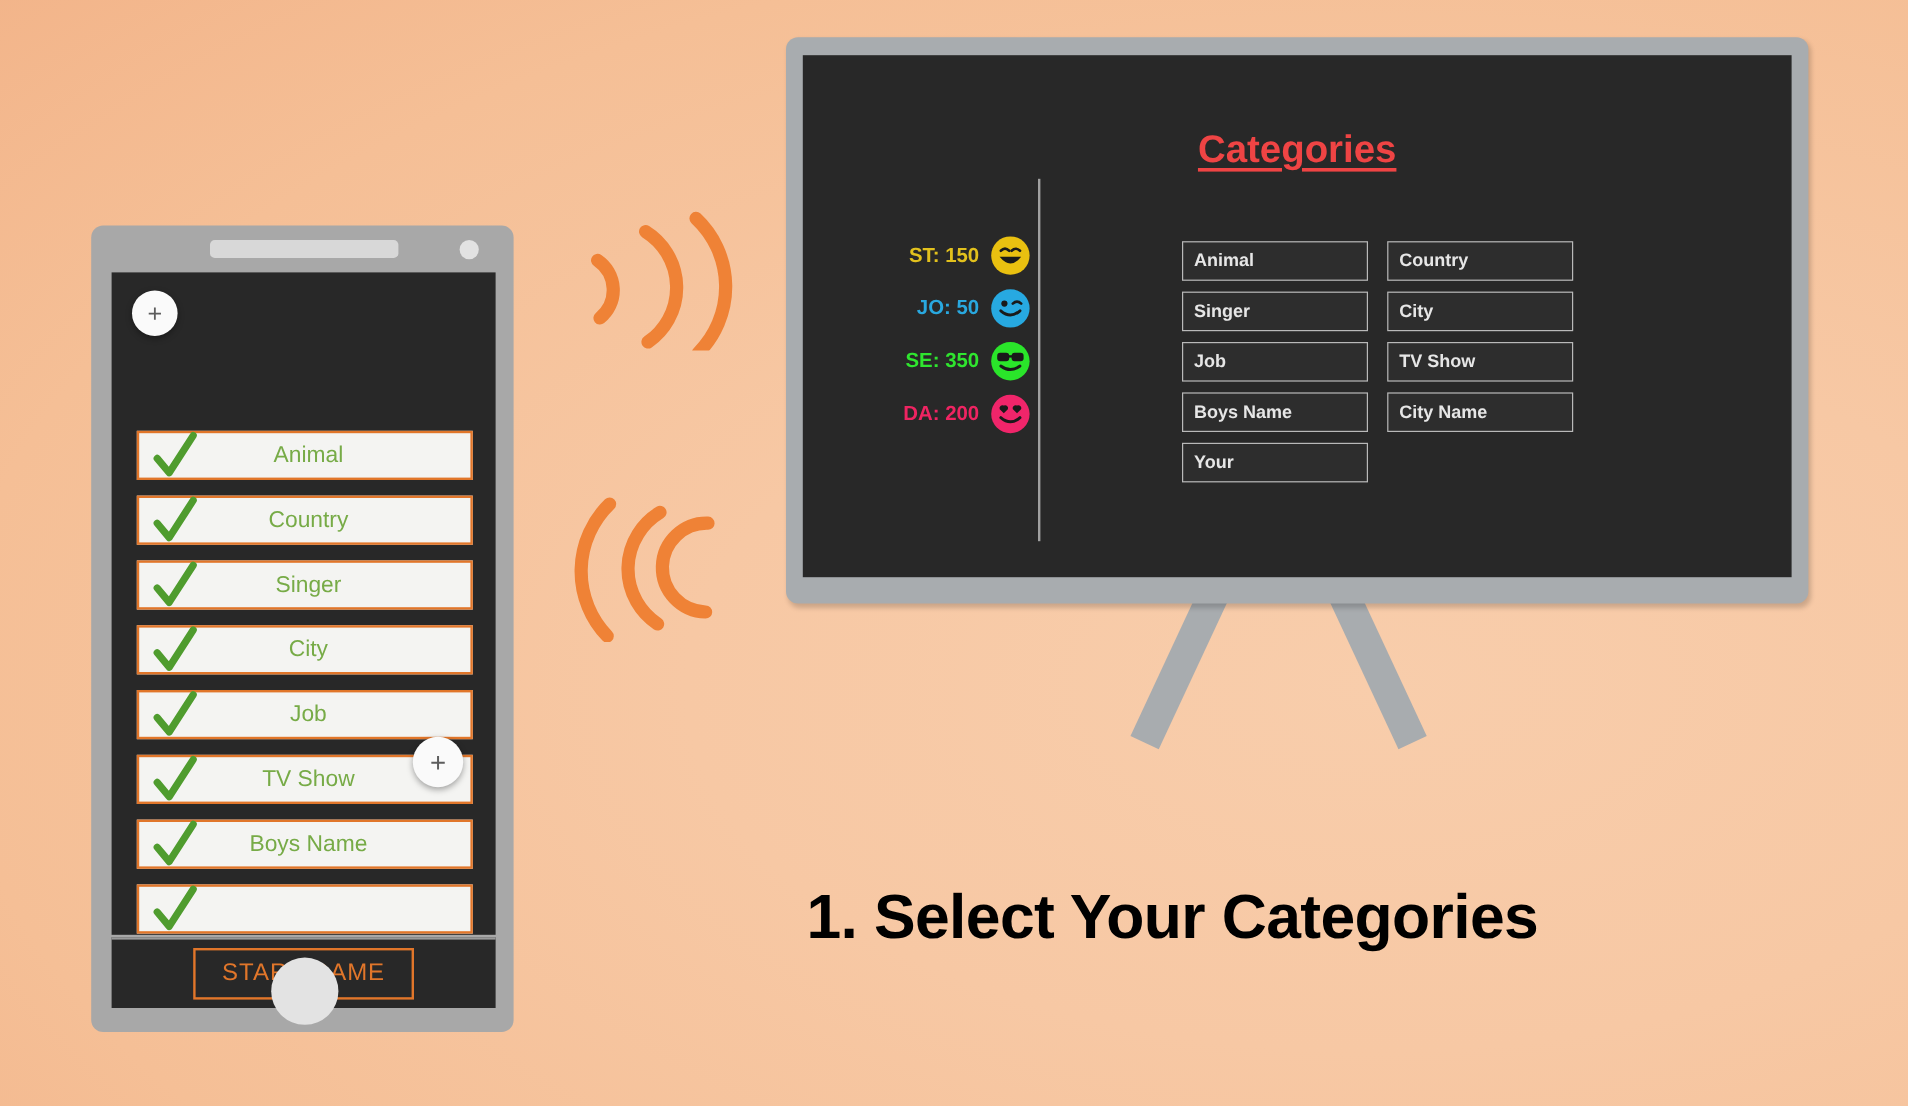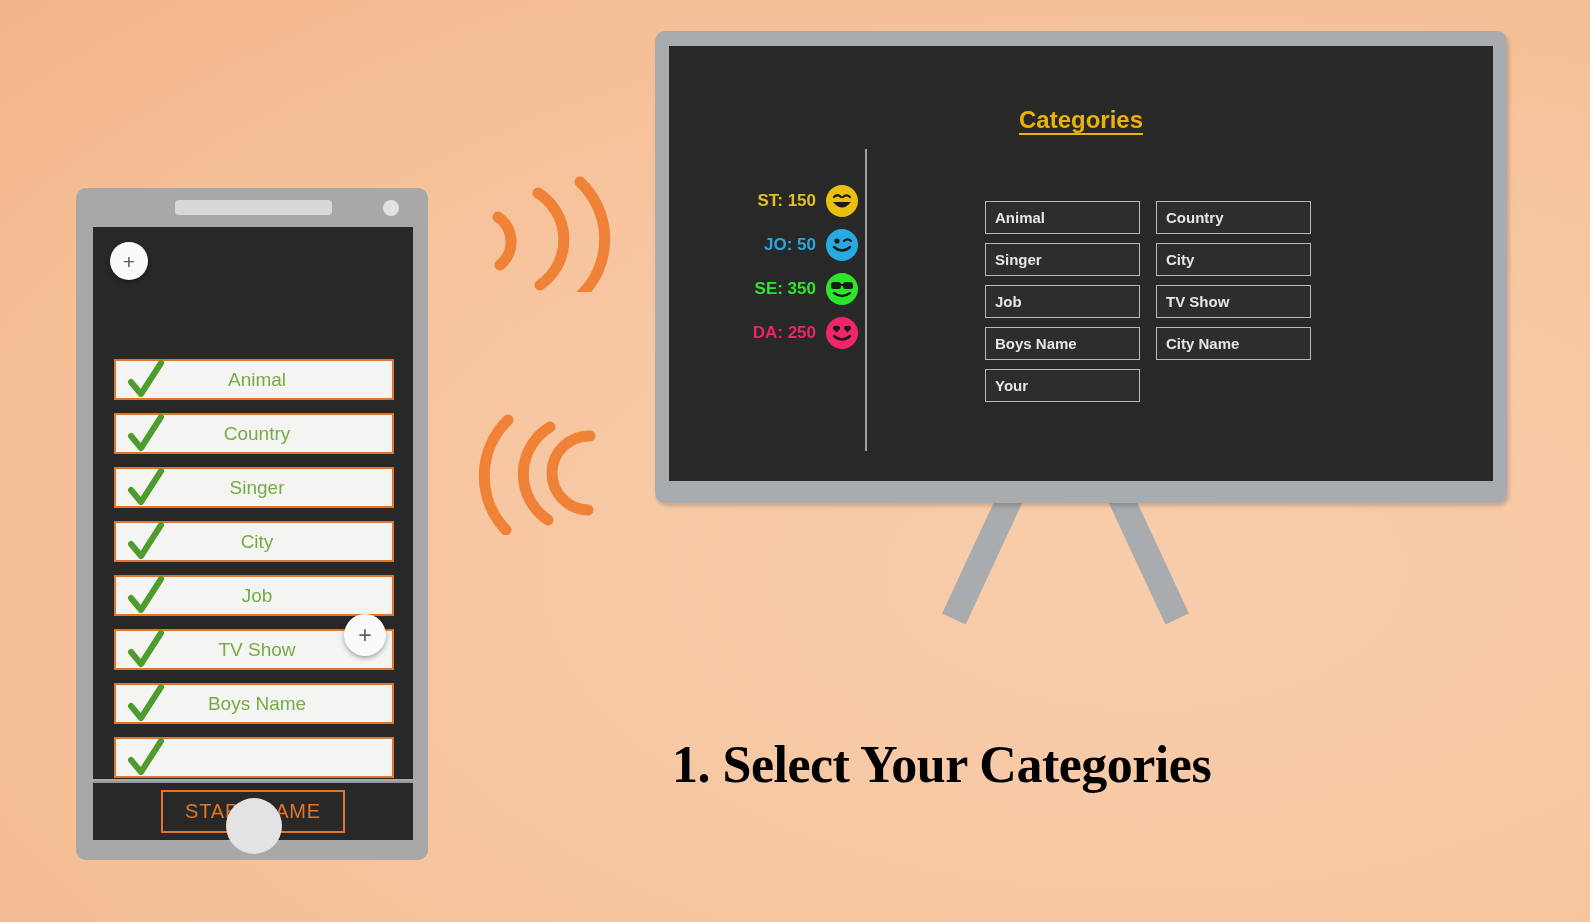--- a/index.html
+++ b/index.html
@@ -190,38 +190,38 @@
     top: 492px;
     transform: rotate(-25deg);
     transform-origin: top center;
   }
   #tv-title {
     position: absolute;
     left: 0;
     top: 60px;
     width: 824px;
     text-align: center;
-    color: #eab308;
-    font-size: 24px;
+    color: #ef4444;
+    font-size: 32px;
     font-weight: bold;
     text-decoration: underline;
     text-underline-offset: 5px;
   }
   #tv-divider {
     position: absolute;
     left: 196px;
     top: 103px;
     width: 2px;
     height: 302px;
     background: #a0a0a0;
   }
   #scoreboard {
     position: absolute;
     left: 20px;
-    top: 133px;
+    top: 145px;
     width: 170px;
     text-align: right;
   }
   .score-row {
     display: flex;
     align-items: center;
     justify-content: flex-end;
     height: 44px;
     gap: 9px;
   }
@@ -251,21 +251,21 @@
 
   
   #caption {
     position: absolute;
     left: 672px;
     top: 735px;
     color: #000000;
     font-size: 52px;
     font-weight: bold;
     letter-spacing: -0.5px;
-    font-family: Liberation Serif, serif;
+    font-family: Liberation Sans, sans-serif;
   }
 </style>
 </head>
 <body>
 
 <div id="stage">
 
   <div id="phone">
     <div id="phone-speaker"></div>
     <div id="phone-camera"></div>
@@ -400,21 +400,21 @@
               <svg class="score-face" viewBox="0 0 34 34">
                 <circle cx="17" cy="17" r="16" fill="#2ae52a"></circle>
                 <rect x="6" y="10" width="10" height="7" rx="2.5" fill="#1a1a1a"></rect>
                 <rect x="18" y="10" width="10" height="7" rx="2.5" fill="#1a1a1a"></rect>
                 <rect x="15.5" y="12" width="3" height="2" fill="#1a1a1a"></rect>
                 <path d="M 9 21 Q 17 27 25 21" fill="none" stroke="#1a1a1a" stroke-width="2.4" stroke-linecap="round"></path>
               </svg>
             </span>
           </div>
           <div class="score-row">
-            <span class="score-text" style="color: rgb(239, 36, 98);">DA: 250</span>
+            <span class="score-text" style="color: rgb(239, 36, 98);">DA: 200</span>
             <span>
               <svg class="score-face" viewBox="0 0 34 34">
                 <circle cx="17" cy="17" r="16" fill="#f0256a"></circle>
                 <path d="M 11.5 10 a 2.4 2.4 0 0 1 3.4 3 l -3.4 3.4 l -3.4 -3.4 a 2.4 2.4 0 0 1 3.4 -3 z" fill="#1a1a1a"></path>
                 <path d="M 22.5 10 a 2.4 2.4 0 0 1 3.4 3 l -3.4 3.4 l -3.4 -3.4 a 2.4 2.4 0 0 1 3.4 -3 z" fill="#1a1a1a"></path>
                 <path d="M 9 20 Q 17 27 25 20" fill="none" stroke="#1a1a1a" stroke-width="2.4" stroke-linecap="round"></path>
               </svg>
             </span>
           </div>
         </div>

